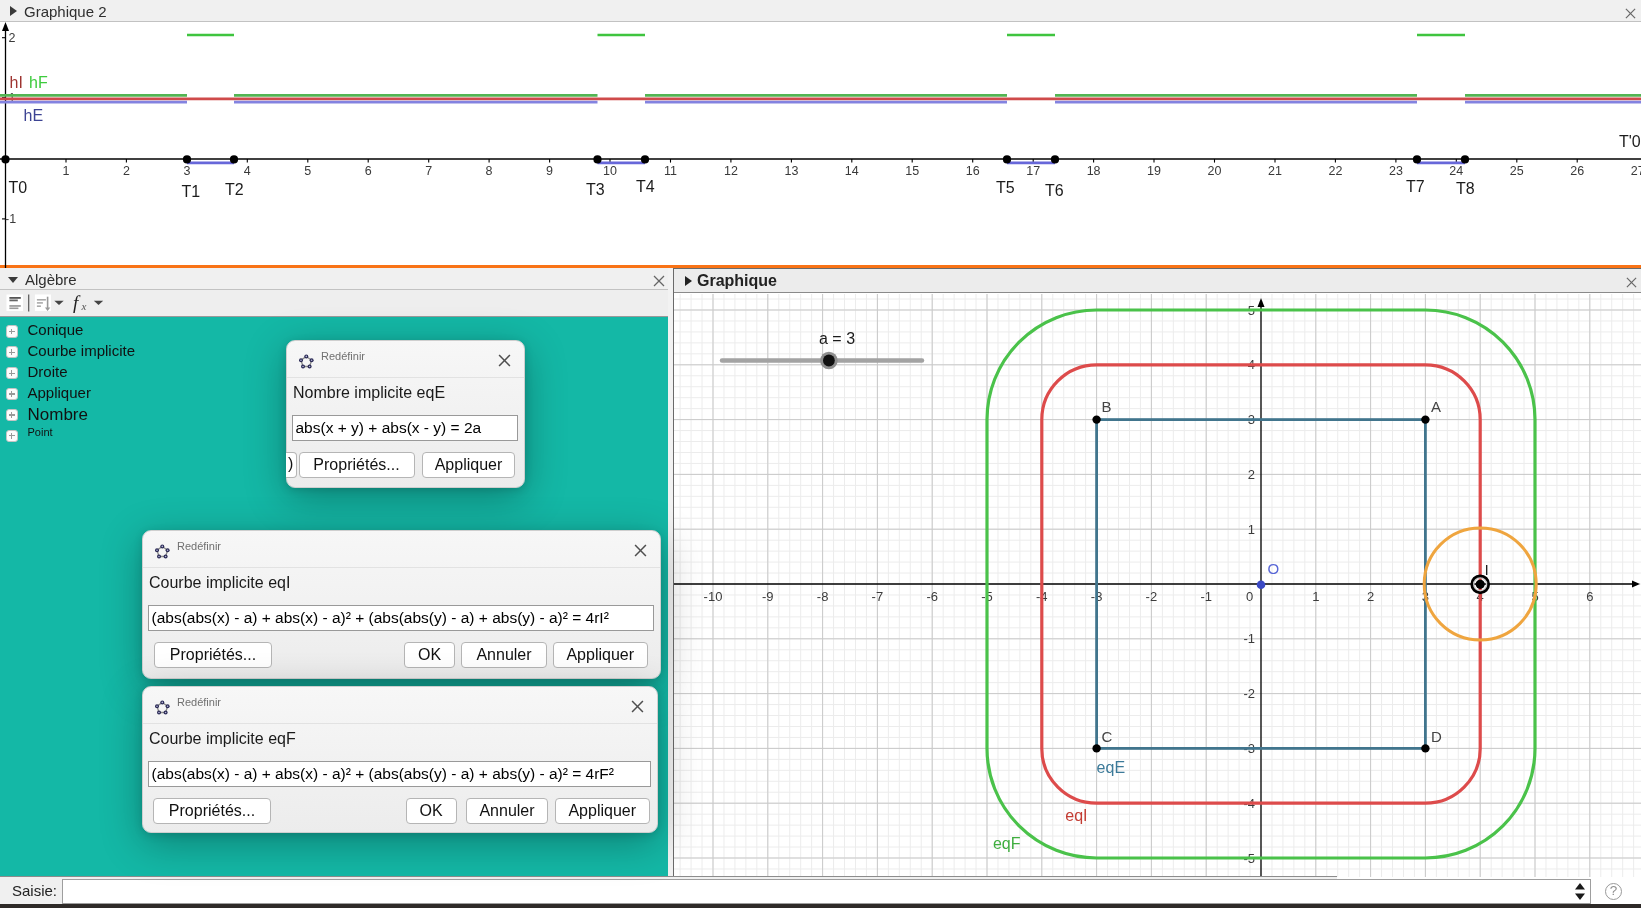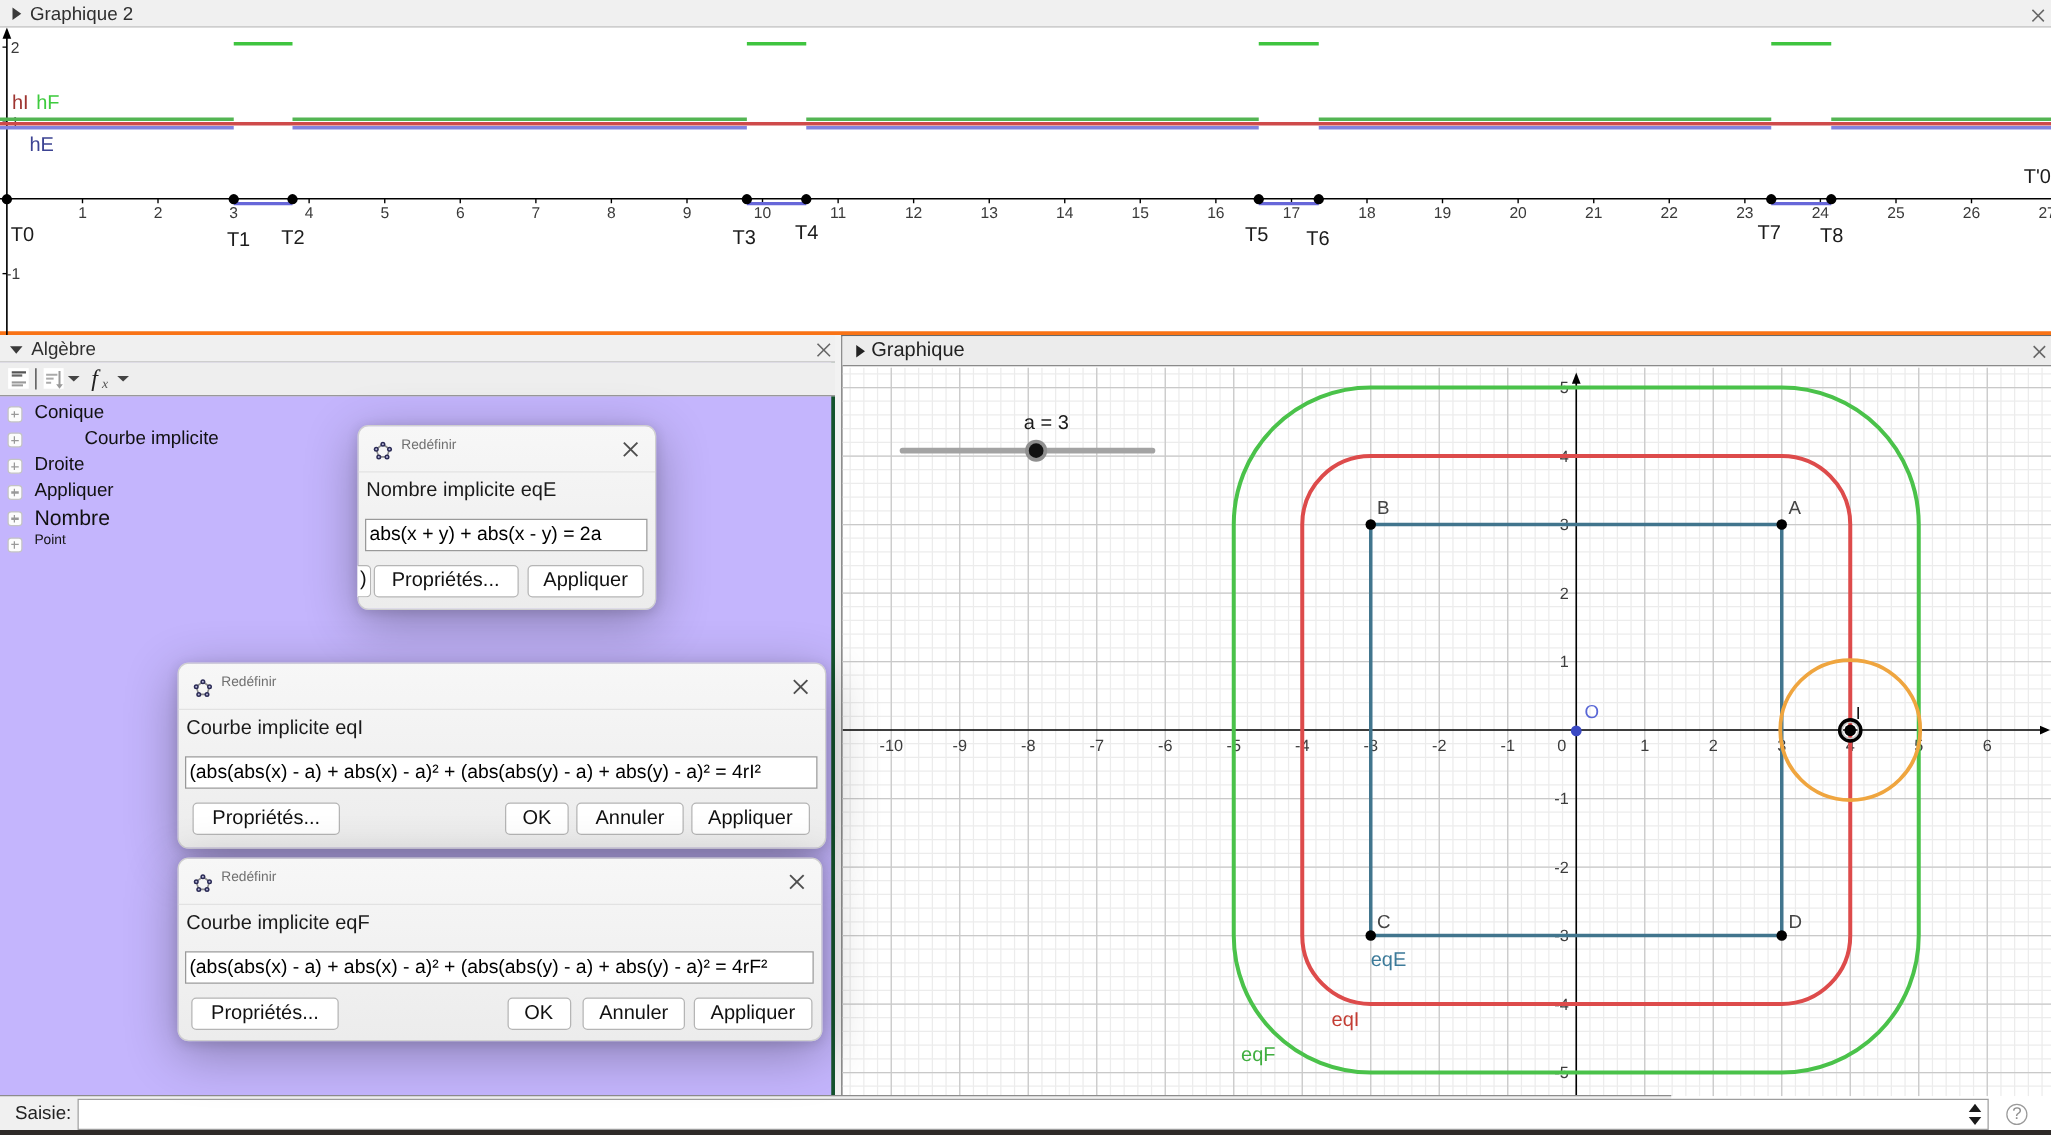--- a/index.html
+++ b/index.html
@@ -132,21 +132,21 @@
 <text x="1045.0" y="174.0" font-size="16" fill="#1c1c1c">T6</text>
 <text x="1406.0" y="169.5" font-size="16" fill="#1c1c1c">T7</text>
 <text x="1456.0" y="171.5" font-size="16" fill="#1c1c1c">T8</text>
 <text x="1619" y="124.5" font-size="16" fill="#1c1c1c">T'0</text>
 <text x="9.5" y="65.5" font-size="16" fill="#9e3430">hI</text>
 <text x="29" y="65.5" font-size="16" fill="#3ecb3e">hF</text>
 <text x="23.5" y="98.5" font-size="16" fill="#3c4393">hE</text>
   </svg>
 </div>
 
-<div class="abs" style="left:0;top:268px;width:669px;height:608px;background:#c4b5fd;border-right:4px solid #14532d;">
+<div class="abs" style="left:0;top:268px;width:669px;height:608px;background:#14b8a6;border-right:1px solid #14532d;">
   <div class="panel-header" style="left:0;top:0;width:668px;height:22px;border-bottom:1px solid #c2c2c2;">
     <svg width="16" height="16" style="position:absolute;left:5px;top:4px">
         <polygon points="3,5 13,5 8,11" fill="#3a3a3a"></polygon>
       </svg>
     <span style="position:absolute;left:25px;top:3px;font-size:15px;color:#2f2f2f;">Algèbre</span>
     <span style="position:absolute;right:3px;top:5px;"><svg width="12" height="12" viewBox="0 0 12 12">
           <line x1="1" y1="1" x2="11" y2="11" stroke="#666" stroke-width="1.3"></line>
           <line x1="11" y1="1" x2="1" y2="11" stroke="#666" stroke-width="1.3"></line>
         </svg></span>
   </div>
@@ -174,21 +174,21 @@
   <div class="abs" style="left:0;top:0;width:668px;height:608px;">
     <div style="position:absolute;left:5.5px;top:57.0px;width:12.6px;height:12.6px;border:1px solid #c4c4c4;border-radius:3px;background:#fcfcfc;">
  <div style="position:absolute;left:2.6px;top:4.8px;width:5.6px;height:1.2px;background:#999"></div>
  <div style="position:absolute;left:4.8px;top:2.6px;width:1.2px;height:5.6px;background:#999"></div>
 </div>
 <div style="position:absolute;left:27.5px;top:53.2px;font-size:15px;color:#111;">Conique</div>
 <div style="position:absolute;left:5.5px;top:77.9px;width:12.6px;height:12.6px;border:1px solid #c4c4c4;border-radius:3px;background:#fcfcfc;">
  <div style="position:absolute;left:2.6px;top:4.8px;width:5.6px;height:1.2px;background:#999"></div>
  <div style="position:absolute;left:4.8px;top:2.6px;width:1.2px;height:5.6px;background:#999"></div>
 </div>
-<div style="position:absolute;left:27.5px;top:74.1px;font-size:15px;color:#111;margin-left:40px;">Courbe implicite</div>
+<div style="position:absolute;left:27.5px;top:74.1px;font-size:15px;color:#111;">Courbe implicite</div>
 <div style="position:absolute;left:5.5px;top:98.8px;width:12.6px;height:12.6px;border:1px solid #c4c4c4;border-radius:3px;background:#fcfcfc;">
  <div style="position:absolute;left:2.6px;top:4.8px;width:5.6px;height:1.2px;background:#999"></div>
  <div style="position:absolute;left:4.8px;top:2.6px;width:1.2px;height:5.6px;background:#999"></div>
 </div>
 <div style="position:absolute;left:27.5px;top:95.0px;font-size:15px;color:#111;">Droite</div>
 <div style="position:absolute;left:5.5px;top:119.7px;width:12.6px;height:12.6px;border:1px solid #c4c4c4;border-radius:3px;background:#fcfcfc;">
  <div style="position:absolute;left:2.6px;top:4.8px;width:5.6px;height:1.2px;background:#999"></div>
  <div style="position:absolute;left:4.8px;top:2.6px;width:1.2px;height:5.6px;background:#999"></div>
 </div>
 <div style="position:absolute;left:27.5px;top:115.9px;font-size:15px;color:#111;">Appliquer</div>
@@ -206,21 +206,21 @@
   </div>
 </div>
 
 <div class="abs" style="left:668px;top:268px;width:5px;height:608px;background:#f2f2f2;"></div>
 
 <div class="abs" style="left:673px;top:268px;width:968px;height:608px;background:#fff;border-left:1.5px solid #6a6a6a;border-top:1.5px solid #6a6a6a;">
   <div class="panel-header" style="left:0;top:0;width:967px;height:24px;background:#ececec;border-bottom:1.5px solid #8a8a8a;">
     <svg width="16" height="16" style="position:absolute;left:7px;top:4px">
         <polygon points="4,3 4,13 11,8" fill="#222"></polygon>
       </svg>
-    <span style="position:absolute;left:23px;top:3px;font-size:16px;font-weight:normal;color:#222;">Graphique</span>
+    <span style="position:absolute;left:23px;top:3px;font-size:16px;font-weight:bold;color:#222;">Graphique</span>
     <span style="position:absolute;right:4px;top:5px;"><svg width="11" height="11" viewBox="0 0 12 12">
           <line x1="1" y1="1" x2="11" y2="11" stroke="#666" stroke-width="1.3"></line>
           <line x1="11" y1="1" x2="1" y2="11" stroke="#666" stroke-width="1.3"></line>
         </svg></span>
   </div>
   <svg class="abs" style="left:0;top:25px" width="967" height="583" viewBox="0 0 967 583">
 <line x1="6.12" y1="0" x2="6.12" y2="583" stroke="#ececec" stroke-width="1"></line>
 <line x1="17.08" y1="0" x2="17.08" y2="583" stroke="#ececec" stroke-width="1"></line>
 <line x1="28.04" y1="0" x2="28.04" y2="583" stroke="#ececec" stroke-width="1"></line>
 <line x1="39.00" y1="0" x2="39.00" y2="583" stroke="#ececec" stroke-width="1"></line>

